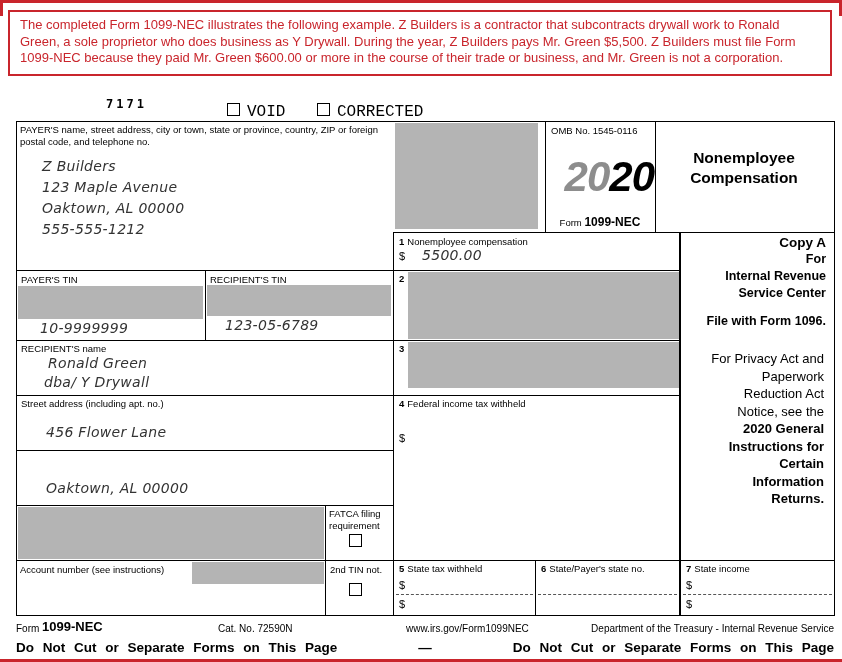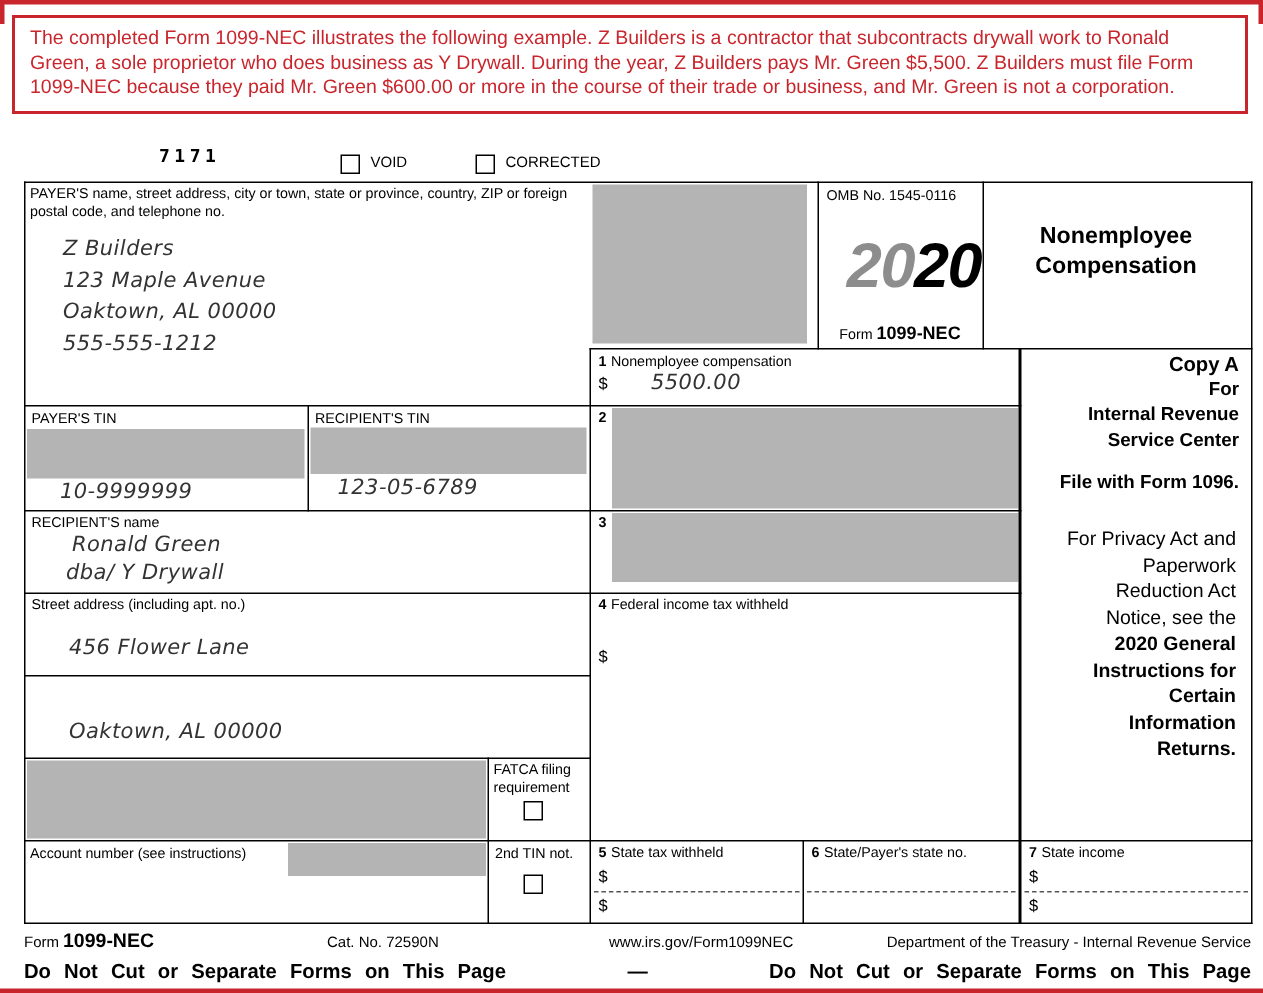--- a/index.html
+++ b/index.html
@@ -13,21 +13,21 @@
   .bl{position:absolute;background:#000;}
   .gr{position:absolute;background:#b4b4b4;}
   .cb{position:absolute;width:11px;height:11px;border:1.5px solid #000;background:#fff;}
   .dollar{position:absolute;font-size:11px;}
   .dashline{position:absolute;height:0;border-top:1px dashed #555;}
   .note{position:absolute;left:8px;top:10px;width:824px;box-sizing:border-box;
         border:2px solid #c9252c;color:#c9252c;font-size:13px;line-height:16.5px;
         padding:5px 10px 7px;}
   .formcode{position:absolute;left:106px;top:97px;font-family:"DejaVu Sans Mono",monospace;
         font-weight:700;font-size:12px;letter-spacing:3px;}
-  .smalllabel{position:absolute;font-size:10px;}
+  .smalllabel{position:absolute;font-size:16px;font-family:Liberation Mono, monospace;}
   .title{position:absolute;left:658px;top:148px;width:172px;text-align:center;
         font-weight:700;font-size:15.5px;line-height:19.5px;}
   .year{position:absolute;left:546px;top:153px;width:108px;text-align:right;
         font-size:42px;font-weight:700;letter-spacing:-1px;font-style:italic;}
   .year .lt{color:#8d8d8d;}
   .year .bd{color:#000;font-weight:800;}
   .fnm{position:absolute;left:546px;top:215px;width:108px;text-align:center;font-size:9.5px;}
   .fnm .b{font-weight:700;font-size:12px;}
   .copya{position:absolute;left:686px;top:234px;width:140px;text-align:right;font-weight:700;}
   .copya .l1{font-size:13.5px;line-height:17px;}
@@ -94,21 +94,21 @@
   <div class="hand" style="left:42px;top:221px;">555-555-1212</div>
 
   <div class="lbl" style="left:551px;top:125px;">OMB No. 1545-0116</div>
   <div class="year"><span class="lt">20</span><span class="bd">20</span></div>
   <div class="fnm"><span>Form</span> <span class="b">1099-NEC</span></div>
 
   <div class="title">Nonemployee Compensation</div>
 
   <div class="lbl" style="left:399px;top:236px;"><span class="num">1</span><span>Nonemployee compensation</span></div>
   <div class="dollar" style="left:399px;top:250px;">$</div>
-  <div class="hand" style="left:434px;top:247px;">5500.00</div>
+  <div class="hand" style="left:422px;top:247px;">5500.00</div>
 
   <div class="copya">
     <div class="l1">Copy A</div>
     <div class="l">For</div>
     <div class="l">Internal Revenue</div>
     <div class="l">Service Center</div>
     <div class="fw">File with Form 1096.</div>
   </div>
   <div class="privacy"><span>For Privacy Act and Paperwork Reduction Act Notice, see the </span><span class="bold">2020 General Instructions for Certain Information Returns.</span></div>
 

